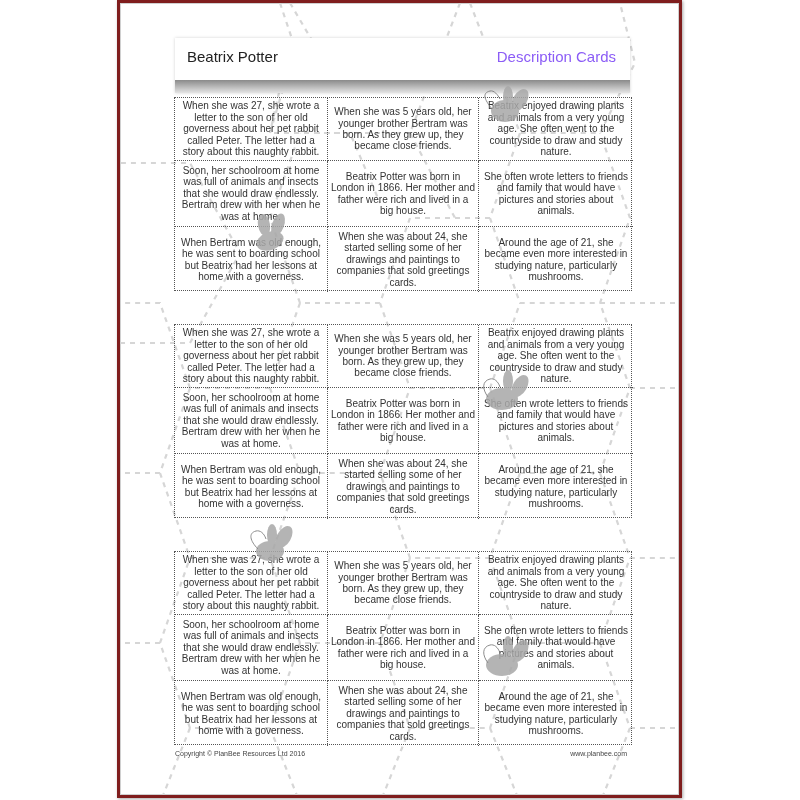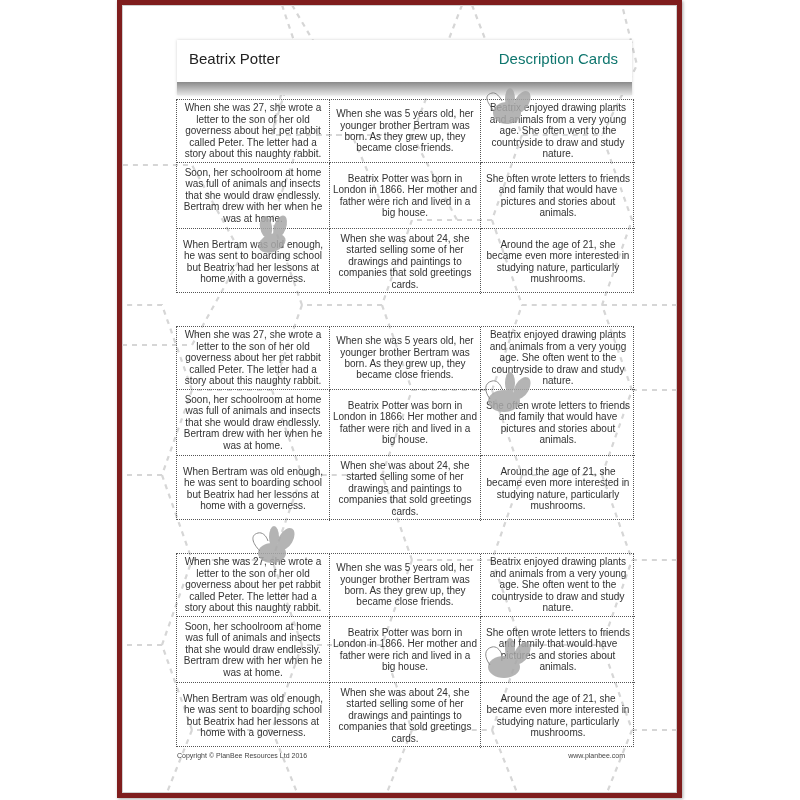--- a/index.html
+++ b/index.html
@@ -2,41 +2,41 @@
 <html><head>
   <meta charset="utf-8">
   <style>
     * { box-sizing: border-box; margin: 0; padding: 0; }
     html, body { width: 800px; height: 800px; background: #ffffff; overflow: hidden; }
     body { position: relative; font-family: "DejaVu Sans", sans-serif; color: #222; }
 
     .page {
       position: absolute; left: 117px; top: 0; width: 565px; height: 798px;
       background: #fff;
-      border: 5px solid #7f1d1d;
+      border: 3px solid #7f1d1d;
       box-shadow: inset 0 0 0 1px #d0d0d0, 1px 1px 3px rgba(0,0,0,0.35);
       overflow: hidden;
     }
     .hexbg { position: absolute; left: 0; top: 0; width: 565px; height: 798px; pointer-events: none; }
 
     .header {
       position: absolute; left: 55px; top: 35px; width: 455px; height: 55px;
       background: #fff;
       box-shadow: 0 0 3px rgba(0,0,0,0.18);
     }
     .header .band {
       position: absolute; left: 0; right: 0; bottom: 0; height: 13px;
       background: linear-gradient(to bottom, #8a8a8a, #c9c9c9 70%, #e4e4e4);
     }
     .header .title-left {
       position: absolute; left: 12px; top: 10px; font-size: 15px; color: #222;
       font-family: "Liberation Sans", sans-serif;
     }
     .header .title-right {
-      position: absolute; right: 14px; top: 10px; font-size: 15px; color: #0f766e;
+      position: absolute; right: 14px; top: 10px; font-size: 15px; color: #8b5cf6;
       font-family: "Liberation Sans", sans-serif;
     }
 
     .grid {
       position: absolute; left: 54px; width: 458px; height: 194px;
       display: grid; grid-template-columns: 153px 151px 154px; grid-template-rows: 63px 66px 65px;
       border: 1px dotted #555;
     }
     .card {
       border-right: 1px dotted #555; border-bottom: 1px dotted #555;

